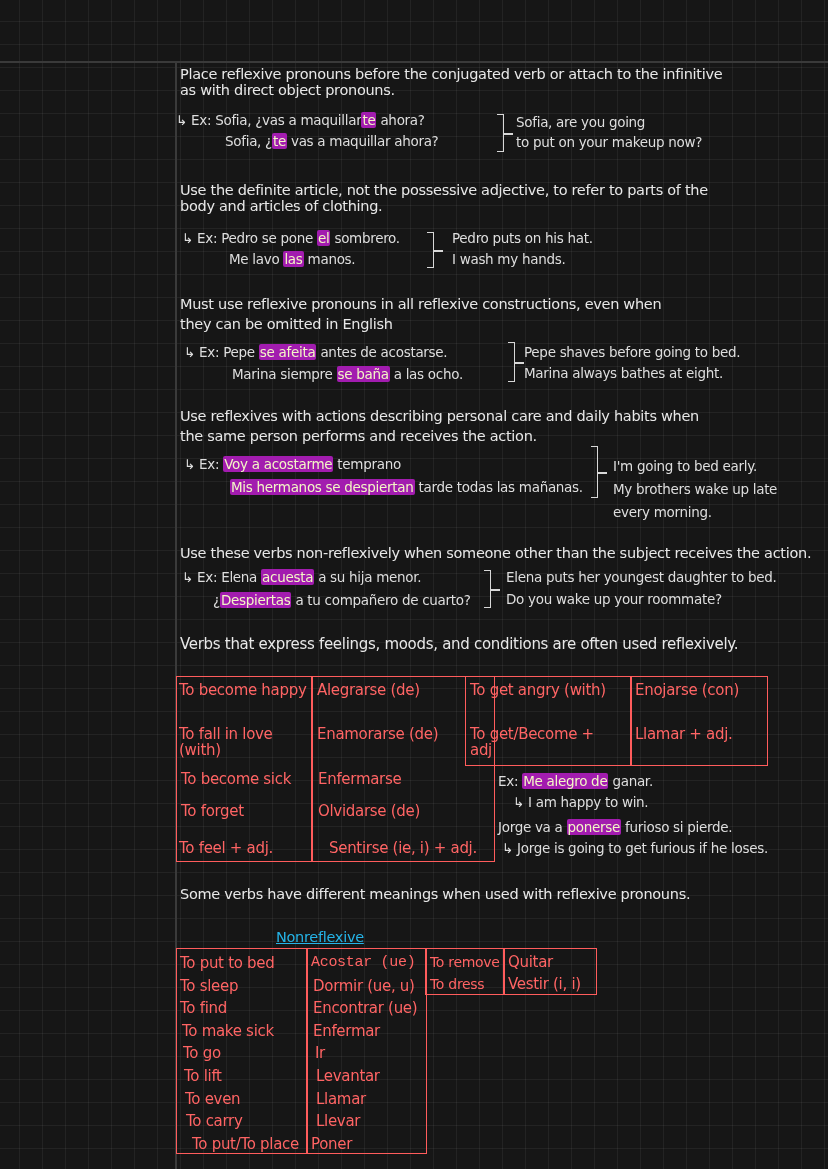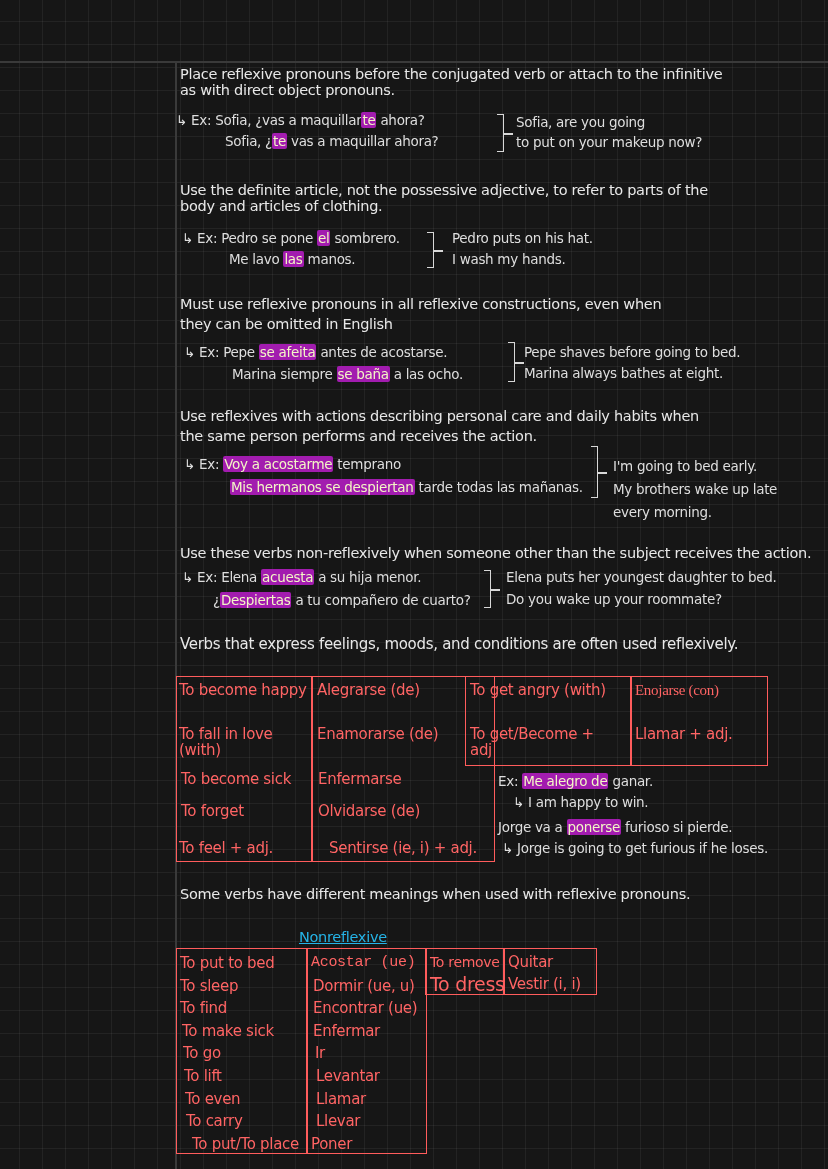--- a/index.html
+++ b/index.html
@@ -17,21 +17,21 @@
   .hline { position:absolute; left:0; top:61px; width:828px; height:2px; background:#3a3a3a; }
   .vline { position:absolute; left:175px; top:61px; width:2px; height:1108px; background:#3a3a3a; }
   .note { position:absolute; left:180px; font-size:14.5px; line-height:16px; letter-spacing:-0.3px; white-space:nowrap; color:#e8e8e8; }
   .ex { position:absolute; font-size:13.5px; line-height:16px; white-space:nowrap; color:#dedede; letter-spacing:-0.3px; }
   .hl { background:#a21caf; color:#f3f6c6; border-radius:2px; padding:0 1px; }
   .bracket { position:absolute; border:1.5px solid #d8d8d8; border-left:none; width:6px; }
   .bracket::after { content:""; position:absolute; right:-10px; top:50%; width:9px; height:1.5px; background:#d8d8d8; }
   .rtable { position:absolute; border:1.5px solid #ff5c5c; }
   .rcell { position:absolute; color:#ff6464; font-size:15px; line-height:16px; white-space:nowrap; letter-spacing:-0.3px; }
   .rv { position:absolute; width:1.5px; background:#ff5c5c; }
-  .blue { position:absolute; color:#25b3e6; font-size:14.5px; text-decoration:underline; letter-spacing:-0.3px;margin-left:23px; }
+  .blue { position:absolute; color:#25b3e6; font-size:14.5px; text-decoration:underline; letter-spacing:-0.3px; }
   .list-item { display:block; height:22.6px; line-height:22px; }
 </style>
 </head>
 <body>
 
 <div class="hline"></div>
 <div class="vline"></div>
 
 <div class="note" style="top:66px;">
   <div>Place reflexive pronouns before the conjugated verb or attach to the infinitive</div>
@@ -124,21 +124,21 @@
 <div class="rcell" style="left:181px; top:771px;">To become sick</div>
 <div class="rcell" style="left:318px; top:771px;">Enfermarse</div>
 <div class="rcell" style="left:181px; top:803px;">To forget</div>
 <div class="rcell" style="left:318px; top:803px;">Olvidarse (de)</div>
 <div class="rcell" style="left:179px; top:840px;">To feel + adj.</div>
 <div class="rcell" style="left:309px; top:840px;margin-left:20px;">Sentirse (ie, i) + adj.</div>
 
 <div class="rtable" style="left:465px; top:676px; width:301px; height:88px;"></div>
 <div class="rv" style="left:630px; top:676px; height:90px;"></div>
 <div class="rcell" style="left:470px; top:682px;">To get angry (with)</div>
-<div class="rcell" style="left:635px; top:682px;font-family:Liberation Serif, serif;">Enojarse (con)</div>
+<div class="rcell" style="left:635px; top:682px;">Enojarse (con)</div>
 <div class="rcell" style="left:470px; top:726px; white-space:normal; width:150px;">To get/Become + adj</div>
 <div class="rcell" style="left:635px; top:726px;">Llamar + adj.</div>
 
 <div class="ex" style="left:498px; top:773px;">
   <span>Ex: </span><span class="hl">Me alegro de</span><span> ganar.</span>
 </div>
 <div class="ex" style="left:513px; top:794px;">
   <span>↳ </span><span>I am happy to win.</span>
 </div>
 <div class="ex" style="left:498px; top:819px;">
@@ -174,14 +174,14 @@
   <span class="rcell list-item" style="position:relative; left:5px;">Levantar</span>
   <span class="rcell list-item" style="position:relative; left:5px;">Llamar</span>
   <span class="rcell list-item" style="position:relative; left:5px;">Llevar</span>
   <span class="rcell list-item" style="position:relative; left:0px;">Poner</span>
 </div>
 
 <div class="rtable" style="left:425px; top:948px; width:170px; height:45px;"></div>
 <div class="rv" style="left:503px; top:948px; height:47px;"></div>
 <div class="rcell" style="left:430px; top:954px; font-size:14px;">To remove</div>
 <div class="rcell" style="left:508px; top:954px;">Quitar</div>
-<div class="rcell" style="left:430px; top:976px; font-size:19px;">To dress</div>
+<div class="rcell" style="left:430px; top:976px; font-size:14px;">To dress</div>
 <div class="rcell" style="left:508px; top:976px;">Vestir (i, i)</div>
 
 </body></html>

